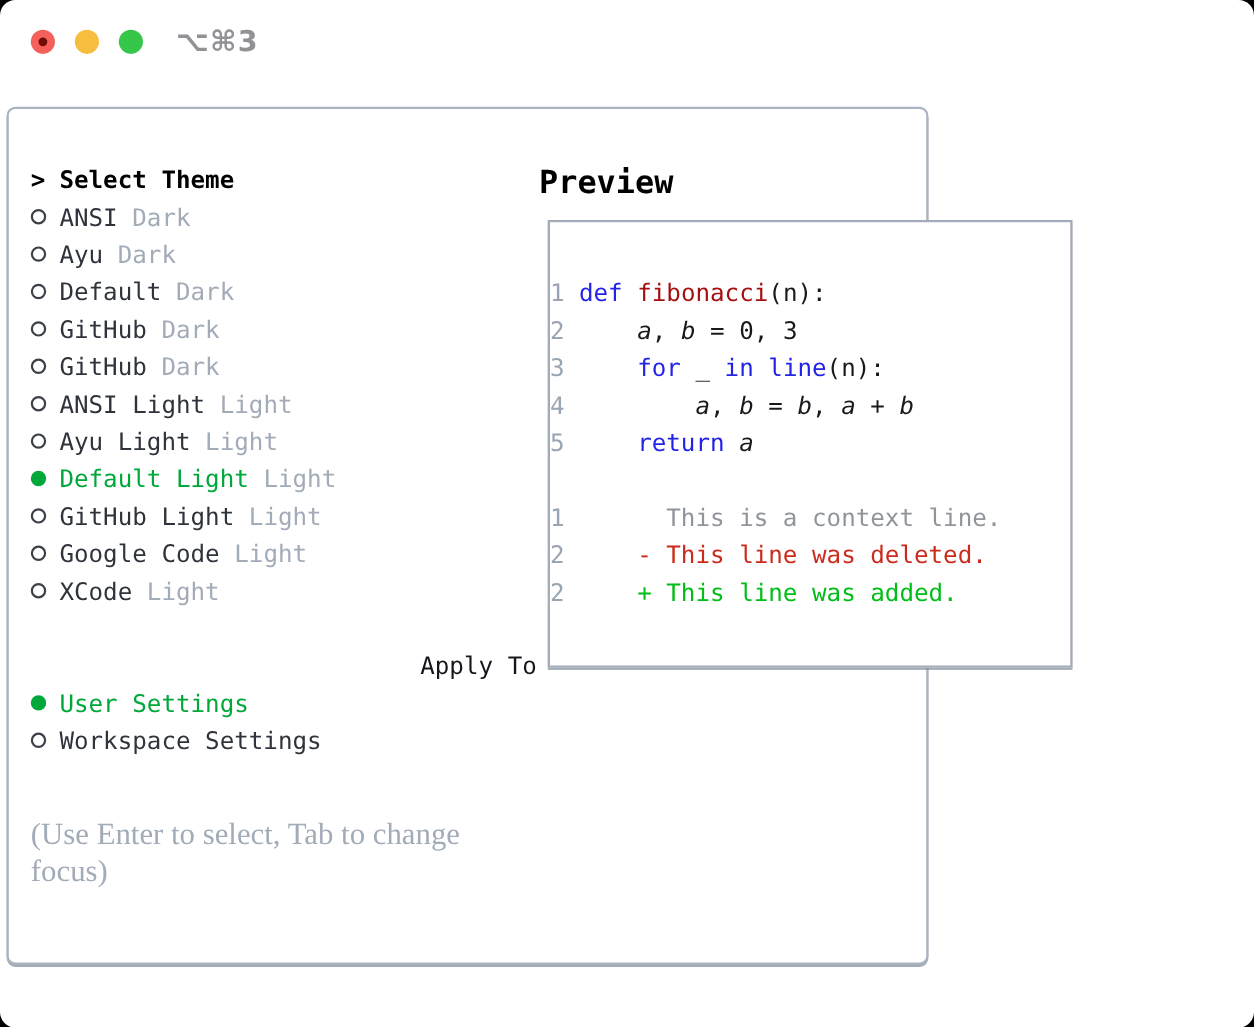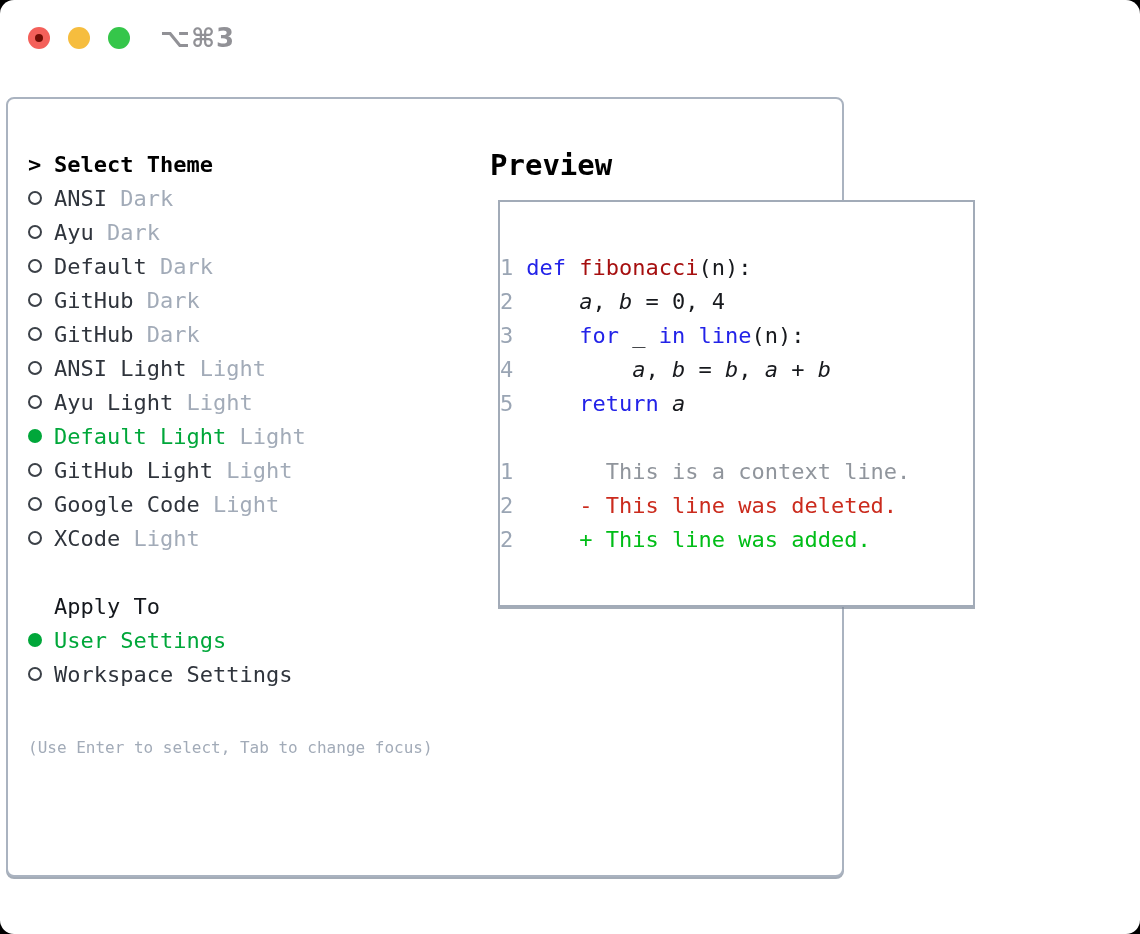--- a/index.html
+++ b/index.html
@@ -33,22 +33,22 @@
   .sidebar{position:absolute;left:20px;top:49px;width:460px;}
   .row{height:34px;line-height:34px;font-size:22px;white-space:pre;color:var(--text-dark);}
   .marker-col{display:inline-block;width:26px;}
   .prompt{font-weight:700;color:var(--heading-black);}
   .radio{display:inline-block;width:14px;height:14px;border-radius:50%;border:2px solid #3c4148;vertical-align:middle;position:relative;top:-2px;}
   .radio.sel{border:none;background:var(--accent-green);}
   .list-header{font-weight:700;color:var(--heading-black);}
   .t-name{color:var(--text-dark);}
   .t-variant{color:var(--muted-gray);}
   .row.selected .t-name{color:var(--accent-green);}
-  .section-header{color:#14171c;}
-  .help{width:432px;margin-top:5px;font-size:16px;line-height:34px;color:var(--muted-gray);}
+  .section-header{color:#14171c;text-align:right;}
+  .help{width:432px;margin-top:16px;font-size:28px;line-height:34px;color:var(--muted-gray);font-family:Liberation Serif, serif;}
 
   .preview-col{position:absolute;left:482px;top:49px;}
   .preview-title{height:34px;line-height:34px;font-size:29px;font-weight:700;color:var(--heading-black);}
   .preview-box{margin-left:8px;margin-top:18px;width:477px;height:407px;background:#fff;
                border:2px solid var(--muted-gray);box-shadow:0 2px 0 var(--panel-shadow);
                padding:49px 0 0 0;overflow:hidden;}
   .pv-line{height:34px;line-height:34px;font-size:22px;white-space:pre;color:var(--code-plain);}
   .ln{display:inline-block;min-width:13px;margin-right:13px;color:var(--line-number-gray);}
   .tok-kw{color:var(--keyword-blue);}
   .tok-fn{color:var(--function-red);}
@@ -103,21 +103,21 @@
       <div class="row blank"></div>
 
       <div class="help">(Use Enter to select, Tab to change focus)</div>
     </div>
 
     <div class="preview-col">
       <div class="preview-title">Preview</div>
       <div class="preview-box">
         <div>
             <div class="pv-line"><span class="ln">1</span><span class="tok-kw">def</span><span class="tok-pl"> </span><span class="tok-fn">fibonacci</span><span class="tok-pl">(n):</span></div>
-            <div class="pv-line"><span class="ln">2</span><span class="tok-pl">    </span><span class="tok-v">a</span><span class="tok-pl">, </span><span class="tok-v">b</span><span class="tok-pl"> = 0, 4</span></div>
+            <div class="pv-line"><span class="ln">2</span><span class="tok-pl">    </span><span class="tok-v">a</span><span class="tok-pl">, </span><span class="tok-v">b</span><span class="tok-pl"> = 0, 3</span></div>
             <div class="pv-line"><span class="ln">3</span><span class="tok-pl">    </span><span class="tok-kw">for</span><span class="tok-pl"> _ </span><span class="tok-kw">in</span><span class="tok-pl"> </span><span class="tok-kw">line</span><span class="tok-pl">(n):</span></div>
             <div class="pv-line"><span class="ln">4</span><span class="tok-pl">        </span><span class="tok-v">a</span><span class="tok-pl">, </span><span class="tok-v">b</span><span class="tok-pl"> = </span><span class="tok-v">b</span><span class="tok-pl">, </span><span class="tok-v">a</span><span class="tok-pl"> + </span><span class="tok-v">b</span></div>
             <div class="pv-line"><span class="ln">5</span><span class="tok-pl">    </span><span class="tok-kw">return</span><span class="tok-pl"> </span><span class="tok-v">a</span></div>
           </div>
         <div class="pv-line"></div>
         <div>
             <div class="pv-line"><span class="ln">1</span><span class="diff-context">      This is a context line.</span></div>
             <div class="pv-line"><span class="ln">2</span><span class="diff-deleted">    - This line was deleted.</span></div>
             <div class="pv-line"><span class="ln">2</span><span class="diff-added">    + This line was added.</span></div>
           </div>

